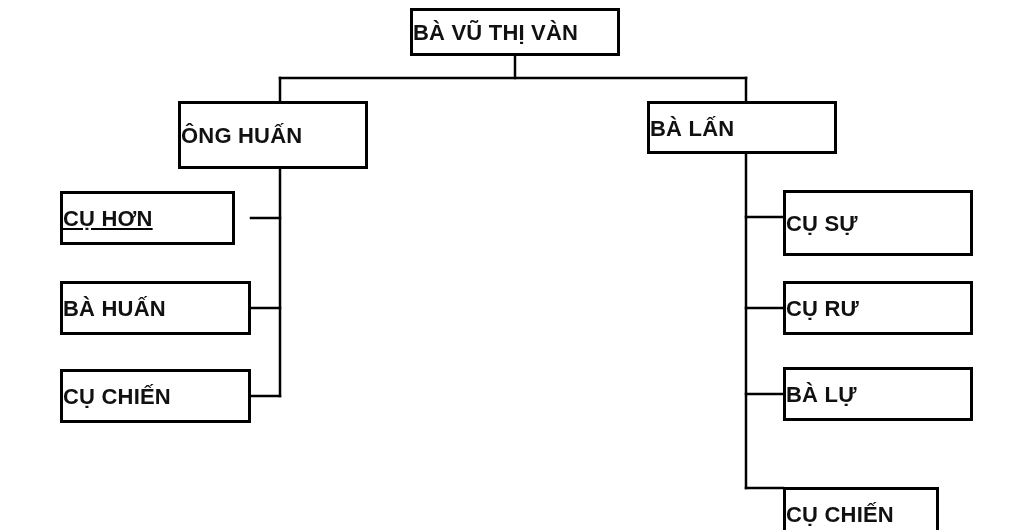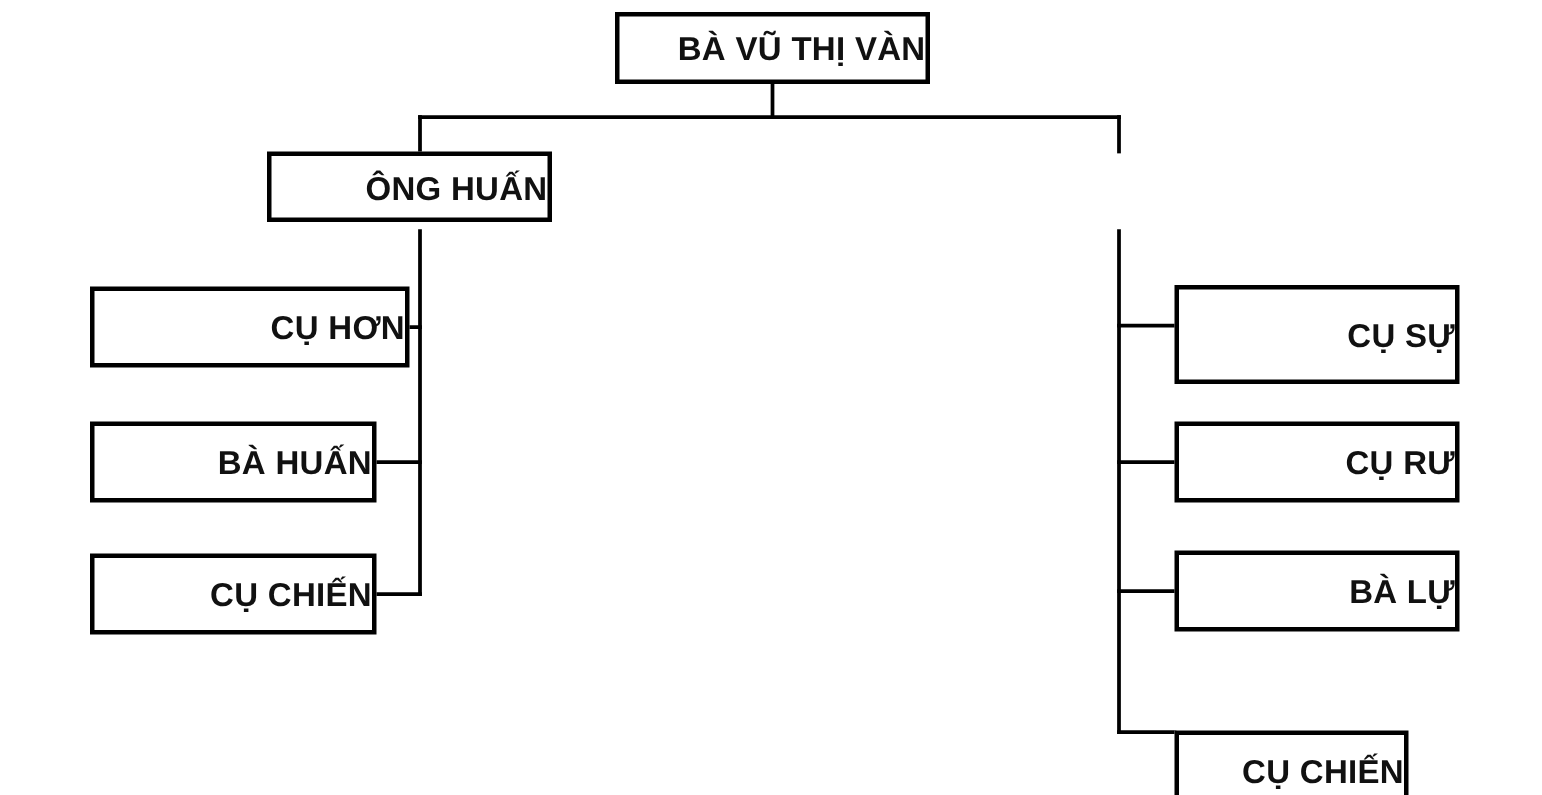--- a/index.html
+++ b/index.html
@@ -22,21 +22,21 @@
     width: 1028px;
     height: 530px;
   }
   .node {
     position: absolute;
     box-sizing: border-box;
     border: 3.5px solid #000000;
     background: #ffffff;
     display: flex;
     align-items: center;
-    justify-content: flex-end;
+    justify-content: flex-start;
   }
   .node-label {
     font-size: 22px;
     font-weight: 700;
     color: #111111;
     letter-spacing: 0.2px;
     white-space: nowrap;
     line-height: 1;
     padding-top: 2px;
   }
@@ -66,26 +66,29 @@
       <line x1="746" y1="308" x2="783" y2="308"></line>
       <line x1="746" y1="394" x2="783" y2="394"></line>
       <line x1="746" y1="488" x2="783" y2="488"></line>
     </g>
   </svg>
 
   <div class="node" style="left:410px; top:8px; width:210px; height:48px;">
     <span class="node-label">BÀ VŨ THỊ VÀN</span>
   </div>
 
-  <div class="node" style="left:178px; top:101px; width:190px; height:47px;">
+  <div class="node" style="left:178px; top:101px; width:190px; height:68px;">
     <span class="node-label">ÔNG HUẤN</span>
   </div>
 
+  <div class="node" style="left:647px; top:101px; width:190px; height:53px;">
+    <span class="node-label">BÀ LẤN</span>
+  </div>
 
-  <div class="node" style="left:60px; top:191px; width:213px; height:54px;">
+  <div class="node" style="left:60px; top:191px; width:175px; height:54px;text-decoration:underline;">
     <span class="node-label">CỤ HƠN</span>
   </div>
 
   <div class="node" style="left:60px; top:281px; width:191px; height:54px;">
     <span class="node-label">BÀ HUẤN</span>
   </div>
 
   <div class="node" style="left:60px; top:369px; width:191px; height:54px;">
     <span class="node-label">CỤ CHIẾN</span>
   </div>

